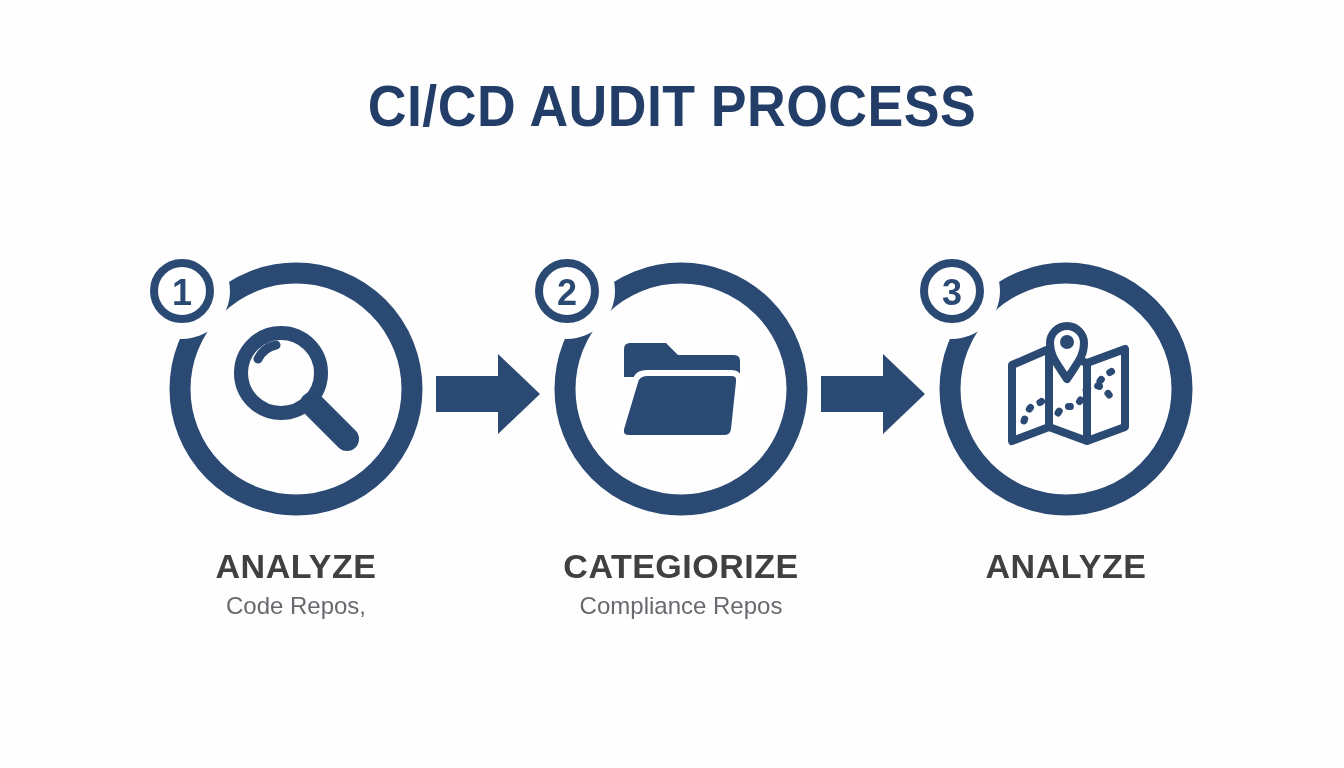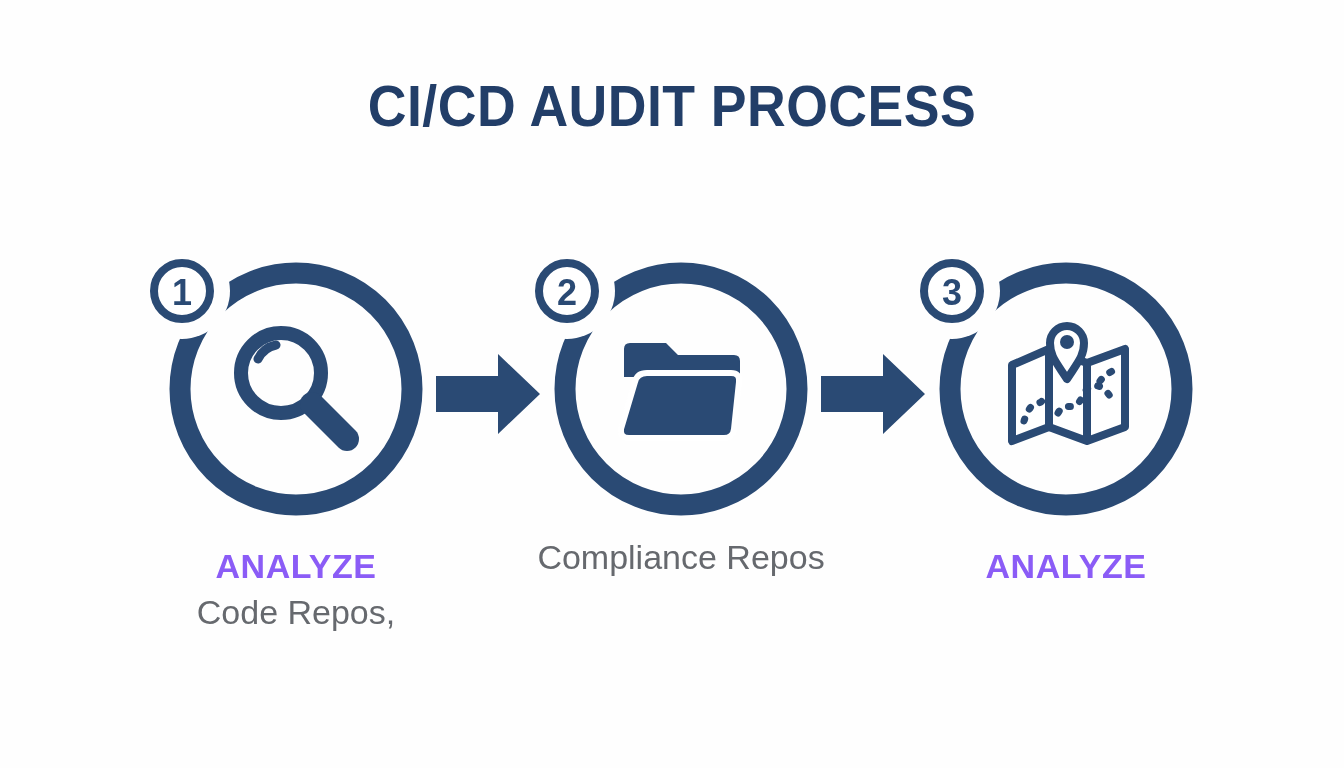--- a/index.html
+++ b/index.html
@@ -52,29 +52,29 @@
   }
   .arrow-cell svg {
     width: 105px;
     height: 86px;
     display: block;
   }
   .step-title {
     margin-top: 16px;
     font-size: 34px;
     font-weight: 700;
-    color: #8b5cf6;
+    color: #404040;
     line-height: 1.15;
     letter-spacing: 0.5px;
     text-align: center;
     white-space: nowrap;
   }
   .step-subtitle {
     margin-top: 5px;
-    font-size: 34px;
+    font-size: 24px;
     color: #66696e;
     line-height: 1.25;
     text-align: center;
     white-space: nowrap;
   }
   .badge-number {
     font-family: "Liberation Sans", sans-serif;
     font-size: 36px;
     font-weight: 700;
     fill: #2a4a74;
@@ -122,20 +122,21 @@
         <circle cx="150" cy="158" r="116" fill="none" stroke="#2a4a74" stroke-width="21"></circle>
         <circle cx="36" cy="60" r="48" fill="#fefefe"></circle>
 
         <g>
           <path d="M 93,118 q 0,-6 6,-6 h 36 l 12,12 h 56 q 6,0 6,6 v 16 h -116 z" fill="#2a4a74"></path>
           <path d="M 116,142 L 200,142 Q 209,142 208,151 L 203,198 Q 202,207 193,207 L 98,207 Q 89,207 90,198 L 104,151 Q 106,142 116,142 Z" fill="#2a4a74" stroke="#ffffff" stroke-width="6" stroke-linejoin="round"></path>
         </g>
         <circle cx="36" cy="60" r="28" fill="#ffffff" stroke="#2a4a74" stroke-width="8"></circle>
         <text x="36" y="61" text-anchor="middle" dominant-baseline="central" class="badge-number">2</text>
       </svg>
+      <div class="step-title">CATEGIORIZE</div>
       <div class="step-subtitle">
         <div>Compliance Repos</div>
       </div>
     </div>
 
     <div class="arrow-cell">
       <svg viewBox="0 0 105 86">
         <polygon points="0,25 62,25 62,3 104,43 62,83 62,61 0,61" fill="#2a4a74"></polygon>
       </svg>
     </div>

